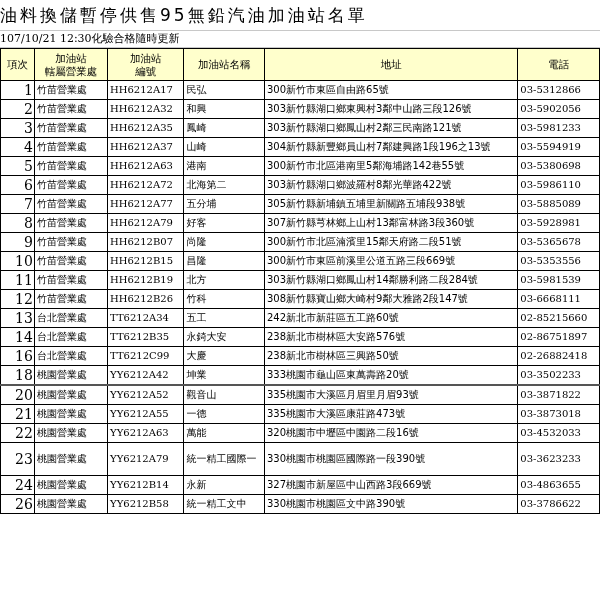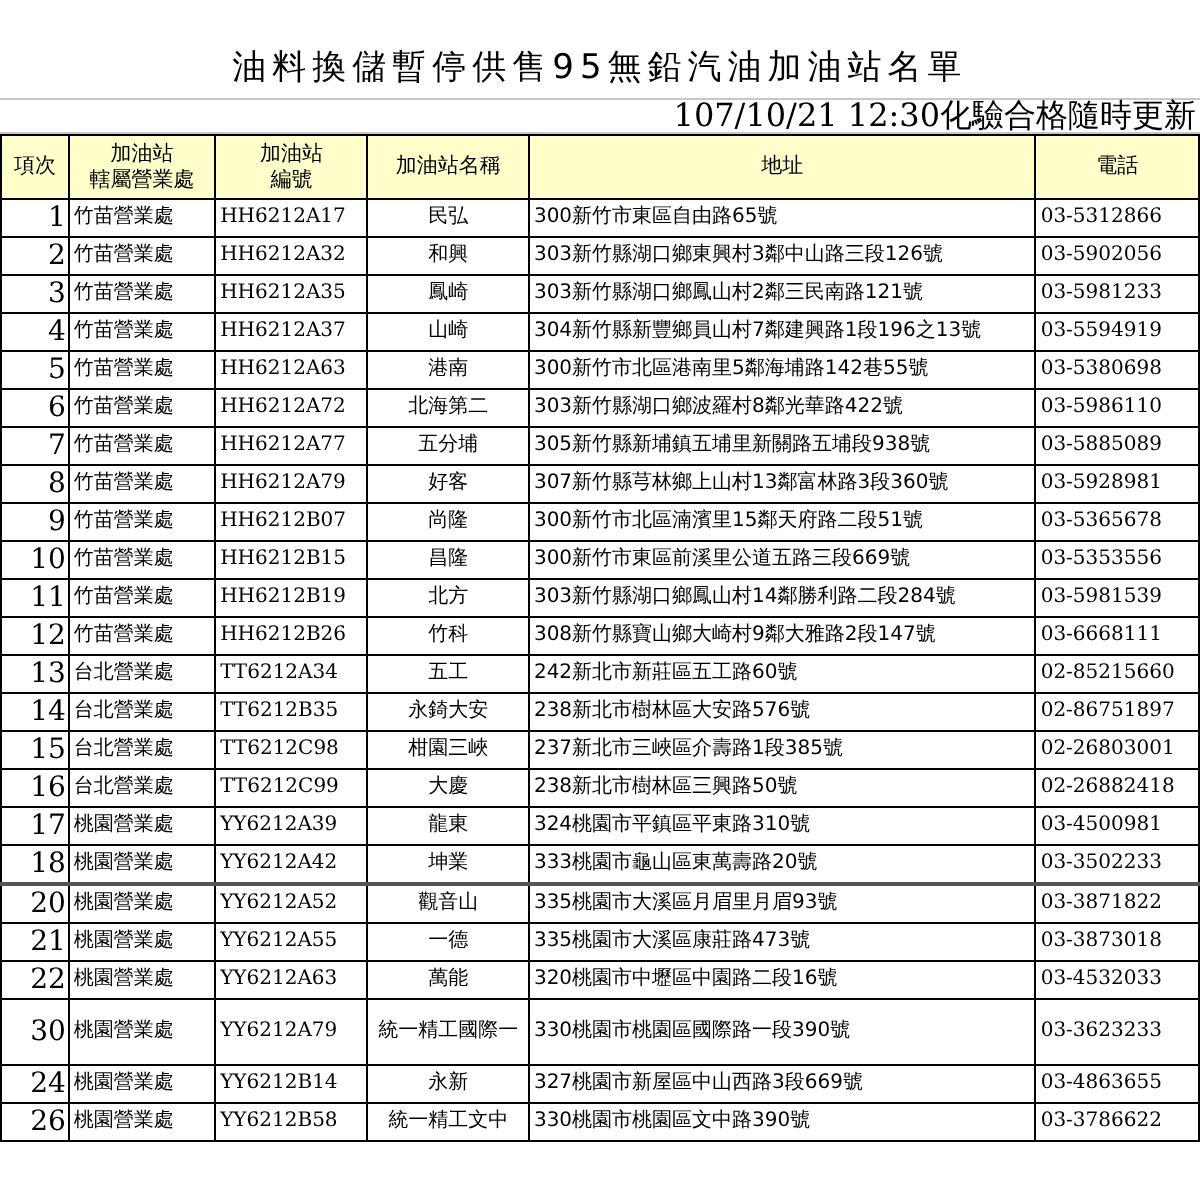--- a/index.html
+++ b/index.html
@@ -2,49 +2,48 @@
 <html><head>
   <meta charset="utf-8">
   <style>
     html, body { margin: 0; padding: 0; background: #ffffff; }
     body {
       width: 600px; height: 599px; overflow: hidden;
       font-family: "DejaVu Serif", "Liberation Serif", serif;
       color: #000;
     }
     .title-row {
-      height: 30px; line-height: 30px; text-align: center;
+      height: 30px; line-height: 30px; 
       font-size: 17px; letter-spacing: 3px;
       border-bottom: 1px solid #c8c8c8;
       font-family: "DejaVu Sans", sans-serif;
-      margin-top: 19px;
     }
     .update-row {
-      height: 16px; line-height: 16px; text-align: right;
-      font-size: 16px; padding-right: 2px;
+      height: 16px; line-height: 16px; text-align: left;
+      font-size: 11px; padding-right: 2px;
       border-bottom: 1px solid #c8c8c8;
     }
     table {
       border-collapse: collapse; width: 600px; table-layout: fixed;
       font-size: 10.5px;
     }
     th, td {
       border: 1px solid #000; padding: 0 2px; overflow: hidden;
       white-space: nowrap; vertical-align: middle;
     }
     th {
       background: #ffffcc; font-weight: normal; text-align: center;
       height: 31px; line-height: 13px; white-space: normal;
       font-family: "DejaVu Sans", sans-serif; font-size: 10.5px;
     }
     td { height: 18px; line-height: 14px; }
     td.no { text-align: right; font-size: 14px; padding-right: 1px; }
     td.office, td.name, td.addr { font-family: "DejaVu Sans", sans-serif; font-size: 10px; }
     td.code, td.phone { font-size: 10px; margin-left: 14px; }
-    td.name { white-space: normal; text-align: center; }
+    td.name { white-space: normal; }
     tr.tall td { height: 32px; }
     tr.sep-thick td { border-top: 2px solid #555; }
   </style>
 </head>
 <body>
 
 <div class="title-row">油料換儲暫停供售95無鉛汽油加油站名單</div>
 <div class="update-row">107/10/21  12:30化驗合格隨時更新</div>
 
 <table>
@@ -186,46 +185,30 @@
 
   <tr>
     <td class="no">14</td>
     <td class="office">台北營業處</td>
     <td class="code">TT6212B35</td>
     <td class="name">永錡大安</td>
     <td class="addr">238新北市樹林區大安路576號</td>
     <td class="phone">02-86751897</td>
   </tr>
 
-  <tr>
-    <td class="no">15</td>
-    <td class="office">台北營業處</td>
-    <td class="code">TT6212C98</td>
-    <td class="name">柑園三峽</td>
-    <td class="addr">237新北市三峽區介壽路1段385號</td>
-    <td class="phone">02-26803001</td>
-  </tr>
 
   <tr>
     <td class="no">16</td>
     <td class="office">台北營業處</td>
     <td class="code">TT6212C99</td>
     <td class="name">大慶</td>
     <td class="addr">238新北市樹林區三興路50號</td>
     <td class="phone">02-26882418</td>
   </tr>
 
-  <tr>
-    <td class="no">17</td>
-    <td class="office">桃園營業處</td>
-    <td class="code">YY6212A39</td>
-    <td class="name">龍東</td>
-    <td class="addr">324桃園市平鎮區平東路310號</td>
-    <td class="phone">03-4500981</td>
-  </tr>
 
   <tr>
     <td class="no">18</td>
     <td class="office">桃園營業處</td>
     <td class="code">YY6212A42</td>
     <td class="name">坤業</td>
     <td class="addr">333桃園市龜山區東萬壽路20號</td>
     <td class="phone">03-3502233</td>
   </tr>
 
@@ -251,21 +234,21 @@
   <tr>
     <td class="no">22</td>
     <td class="office">桃園營業處</td>
     <td class="code">YY6212A63</td>
     <td class="name">萬能</td>
     <td class="addr">320桃園市中壢區中園路二段16號</td>
     <td class="phone">03-4532033</td>
   </tr>
 
   <tr class="tall">
-    <td class="no">30</td>
+    <td class="no">23</td>
     <td class="office">桃園營業處</td>
     <td class="code">YY6212A79</td>
     <td class="name">統一精工國際一</td>
     <td class="addr">330桃園市桃園區國際路一段390號</td>
     <td class="phone">03-3623233</td>
   </tr>
 
   <tr>
     <td class="no">24</td>
     <td class="office">桃園營業處</td>

